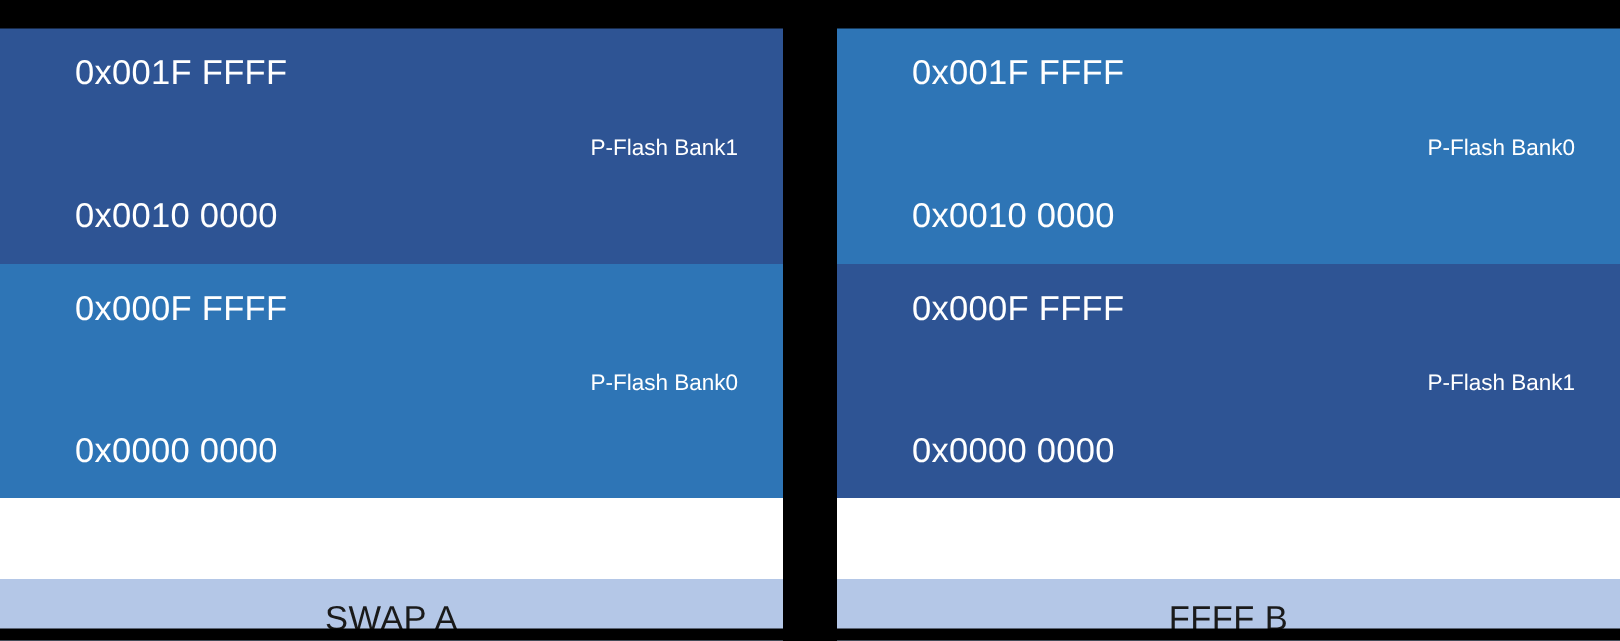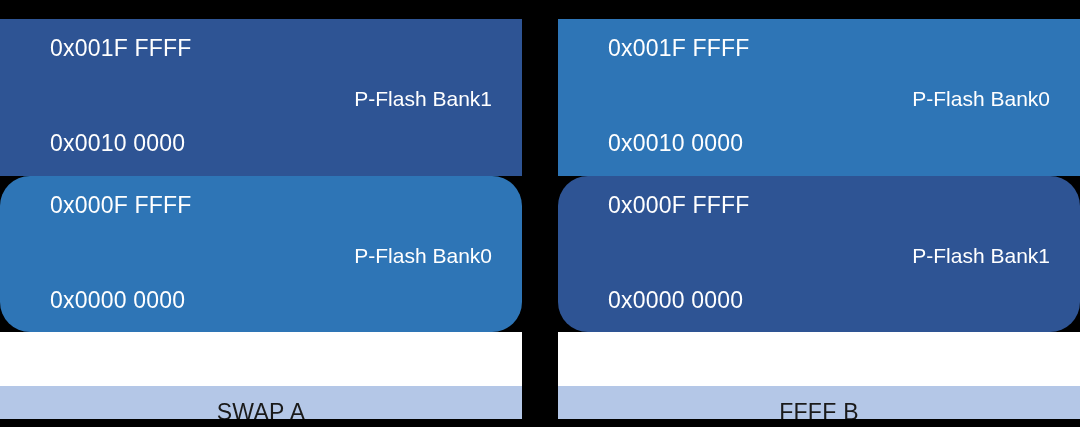--- a/index.html
+++ b/index.html
@@ -42,21 +42,21 @@
     height: 313px;
   }
 
   .bank {
     position: relative;
     box-sizing: border-box;
     width: 100%;
     padding: 0 30px 0 50px;
   }
   .bank-upper { height: 157px; }
-  .bank-lower { height: 156px; border-radius: 30px; }
+  .bank-lower { height: 156px; }
 
   .c-dark   { background: #2E5494; }
   .c-medium { background: #2E75B6; }
 
   .addr {
     position: absolute;
     left: 50px;
     color: #FFFFFF;
     font-size: 23px;
     line-height: 23px;
@@ -64,21 +64,21 @@
     white-space: nowrap;
   }
   .addr-top    { top: 18px; }
   .addr-bottom { top: 113px; }
 
   .bank-label {
     position: absolute;
     right: 30px;
     top: 68px;
     color: #FFFFFF;
-    font-size: 21px;
+    font-size: 15px;
     line-height: 23px;
     white-space: nowrap;
   }
 
   
   .gutter {
     position: absolute;
     left: 0;
     top: 313px;
     width: 100%;

